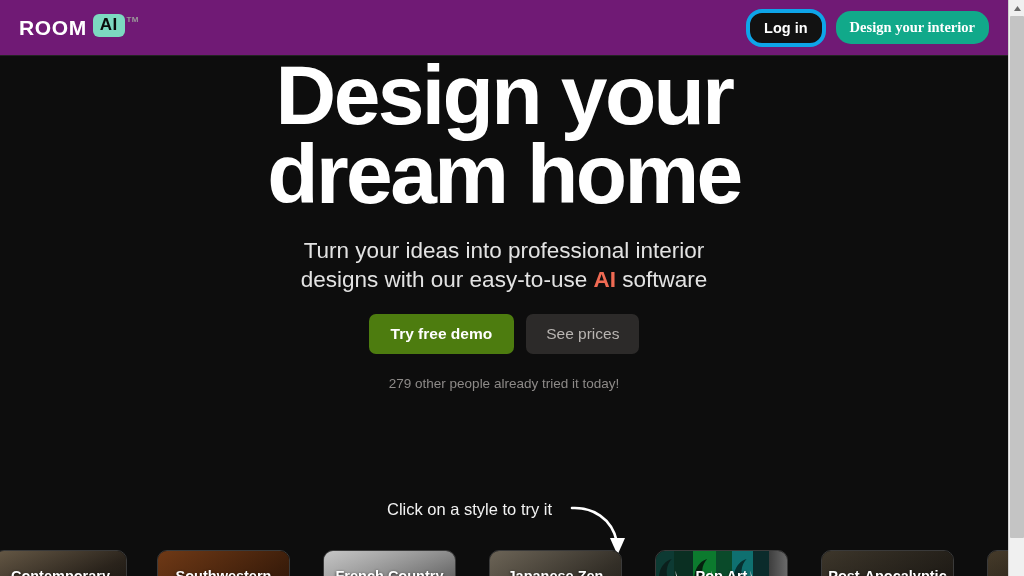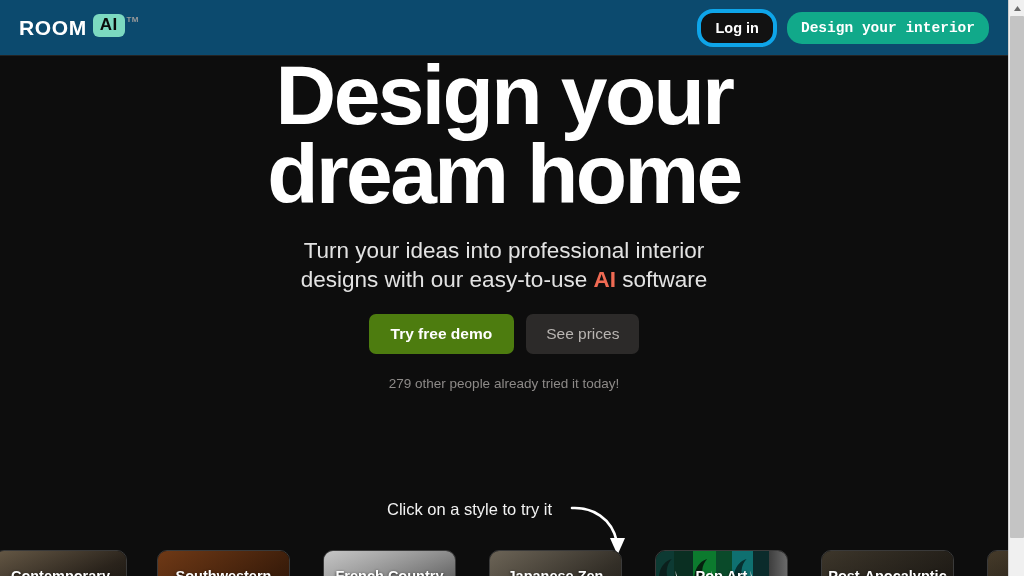--- a/index.html
+++ b/index.html
@@ -15,21 +15,21 @@
 
   
   #viewport {
     position:absolute; left:0; top:0; width:1008px; height:576px;
     background:#0d0d0d; overflow:hidden;
   }
 
   
   #header {
     position:absolute; left:0; top:0; width:1008px; height:56px;
-    background:#0c4a6e;
+    background:#701a75;
     border-bottom:1px solid #232323;
     display:flex; align-items:center; justify-content:space-between;
     padding:8px 19px;
   }
   .logo { display:flex; align-items:flex-start; user-select:none; }
   .logo-word {
     color:#ffffff; font-size:21px; font-weight:bold;
     letter-spacing:0.6px; line-height:27px;
   }
   .logo-badge {
@@ -51,21 +51,21 @@
     border:4px solid #0ea5e9; border-radius:16px;
     font-size:14.5px; font-weight:bold;
     padding:7px 14px; cursor:pointer;
     font-family:Liberation Sans, sans-serif;
   }
   .btn-design {
     background:#11a98a; color:#ffffff;
     border:none; border-radius:15px;
     font-size:14.5px; font-weight:bold;
     padding:8px 14px; cursor:pointer;
-    font-family:Liberation Mono, monospace;
+    font-family:Liberation Serif, serif;
   }
 
   
   #hero {
     position:absolute; left:0; top:56px; width:1008px;
     text-align:center;
   }
   #hero-title {
     color:#ffffff;
     font-size:84px;

